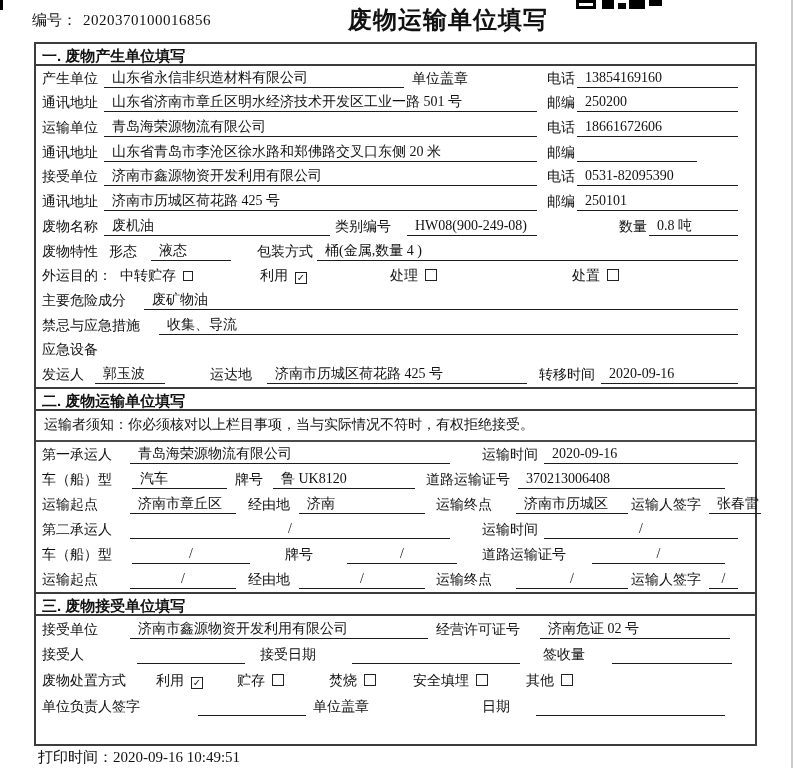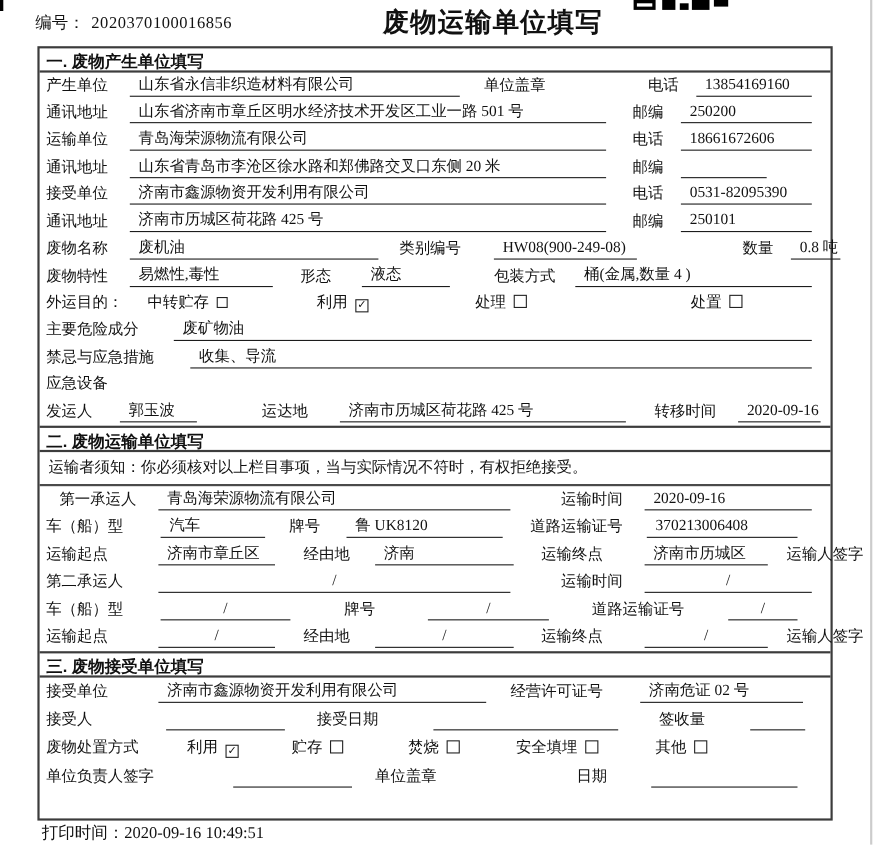--- a/index.html
+++ b/index.html
@@ -24,21 +24,21 @@
   .sec-h{margin:0;font-size:15px;font-weight:bold;padding:3px 0 0 6px;box-sizing:border-box;
          font-family:"Liberation Sans","DejaVu Sans",sans-serif;
          border-bottom:2px solid #3c3c3c;}
   .s1 .sec-h{height:22px;}
   .s2 .sec-h,.s3 .sec-h{height:24px;border-top:2px solid #3c3c3c;}
   .note{display:flex;align-items:center;padding-left:8px;font-size:14px;
         border-bottom:2px solid #4a4a4a;box-sizing:border-box;}
   .s2 .note{height:31px;}
   .s3 .note{height:28px;}
   .frow{display:flex;align-items:flex-end;padding:0 13px 3px 6px;box-sizing:border-box;
-        font-size:14px;line-height:18px;gap:14px;}
+        font-size:14px;line-height:18px;}
   .s1 .frow{height:24.7px;}
   .s2 .frow{height:25px;}
   .s3 .frow{height:25.75px;}
   .lbl,.stc{white-space:nowrap;flex:0 0 auto;}
   .val{border-bottom:1px solid #1c1c1c;padding:0 2px 0 8px;min-height:19px;
        white-space:nowrap;flex:0 0 auto;box-sizing:border-box;}
   .val.ctr{text-align:center;padding-left:2px;}
   .grp{white-space:nowrap;flex:0 0 auto;}
   .cb{display:inline-block;width:12px;height:12px;border:1.5px solid #222;margin-left:7px;
       font-size:10px;line-height:10px;text-align:center;vertical-align:baseline;
@@ -109,21 +109,20 @@
         <div class="frow">
           <span class="lbl" style="width: 56px;">废物名称</span>
           <span class="val" style="width: 226px; margin-left: 6px;">废机油</span>
           <span class="lbl" style="width: 60px; margin-left: 5px;">类别编号</span>
           <span class="val" style="width: 130px; margin-left: 12px;">HW08(900-249-08)</span>
           <span class="lbl" style="width: 30px; margin-left: 82px;">数量</span>
           <span class="val" style="margin-right: 4px; flex: 1 1 auto;">0.8 吨</span>
         </div>
         <div class="frow">
           <span class="lbl" style="width: 56px;">废物特性</span>
-          <span class="val" style="width: 130px; margin-left: 6px;">易燃性,毒性</span>
           <span class="lbl" style="width: 30px; margin-left: 11px;">形态</span>
           <span class="val" style="width: 80px; margin-left: 12px;">液态</span>
           <span class="lbl" style="width: 60px; margin-left: 26px;">包装方式</span>
           <span class="val" style="margin-right: 4px; flex: 1 1 auto;">桶(金属,数量 4 )</span>
         </div>
         <div class="frow">
           <span class="lbl" style="width: 76px;">外运目的：</span>
           <span class="grp" style="margin-left: 2px;"><span>中转贮存</span><span class="cb sm"></span></span>
           <span class="grp" style="margin-left: 67px;"><span>利用</span><span class="cb">✓</span></span>
           <span class="grp" style="margin-left: 83px;"><span>处理</span><span class="cb"></span></span>
@@ -148,21 +147,21 @@
           <span class="lbl" style="width: 62px; margin-left: 12px;">转移时间</span>
           <span class="val" style="margin-right: 4px; flex: 1 1 auto;">2020-09-16</span>
         </div>
       </div>
   </section>
   <section class="s2">
     <h3 class="sec-h">二. 废物运输单位填写</h3>
     <div class="note">运输者须知：你必须核对以上栏目事项，当与实际情况不符时，有权拒绝接受。</div>
     <div class="rows">
         <div class="frow">
-          <span class="lbl" style="width: 82px; text-align: right;">第一承运人</span>
+          <span class="lbl" style="width: 82px;">第一承运人</span>
           <span class="val" style="width: 320px; margin-left: 6px;">青岛海荣源物流有限公司</span>
           <span class="lbl" style="width: 62px; margin-left: 32px;">运输时间</span>
           <span class="val" style="margin-right: 4px; flex: 1 1 auto;">2020-09-16</span>
         </div>
         <div class="frow">
           <span class="lbl" style="width: 84px;">车（船）型</span>
           <span class="val" style="width: 95px; margin-left: 6px;">汽车</span>
           <span class="lbl" style="width: 32px; margin-left: 8px;">牌号</span>
           <span class="val" style="width: 142px; margin-left: 6px;">鲁 UK8120</span>
           <span class="lbl" style="width: 92px; margin-left: 11px;">道路运输证号</span>

